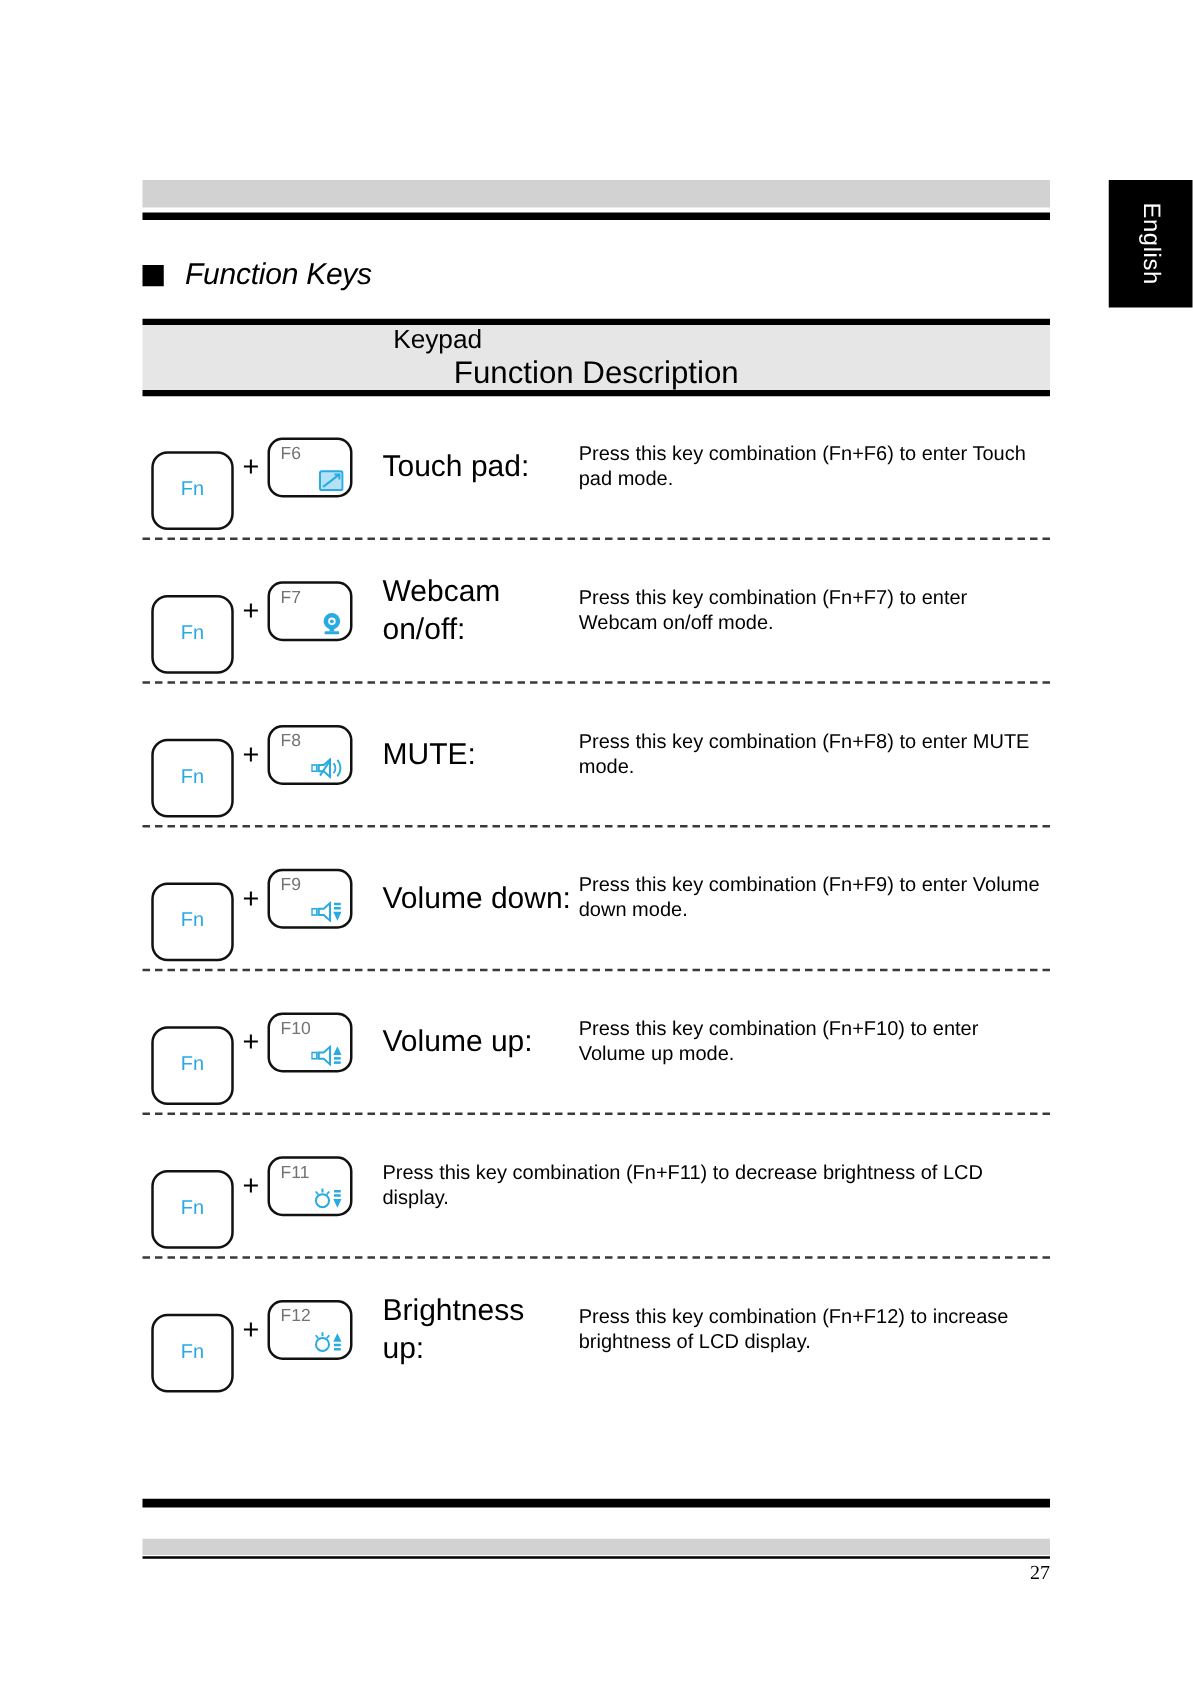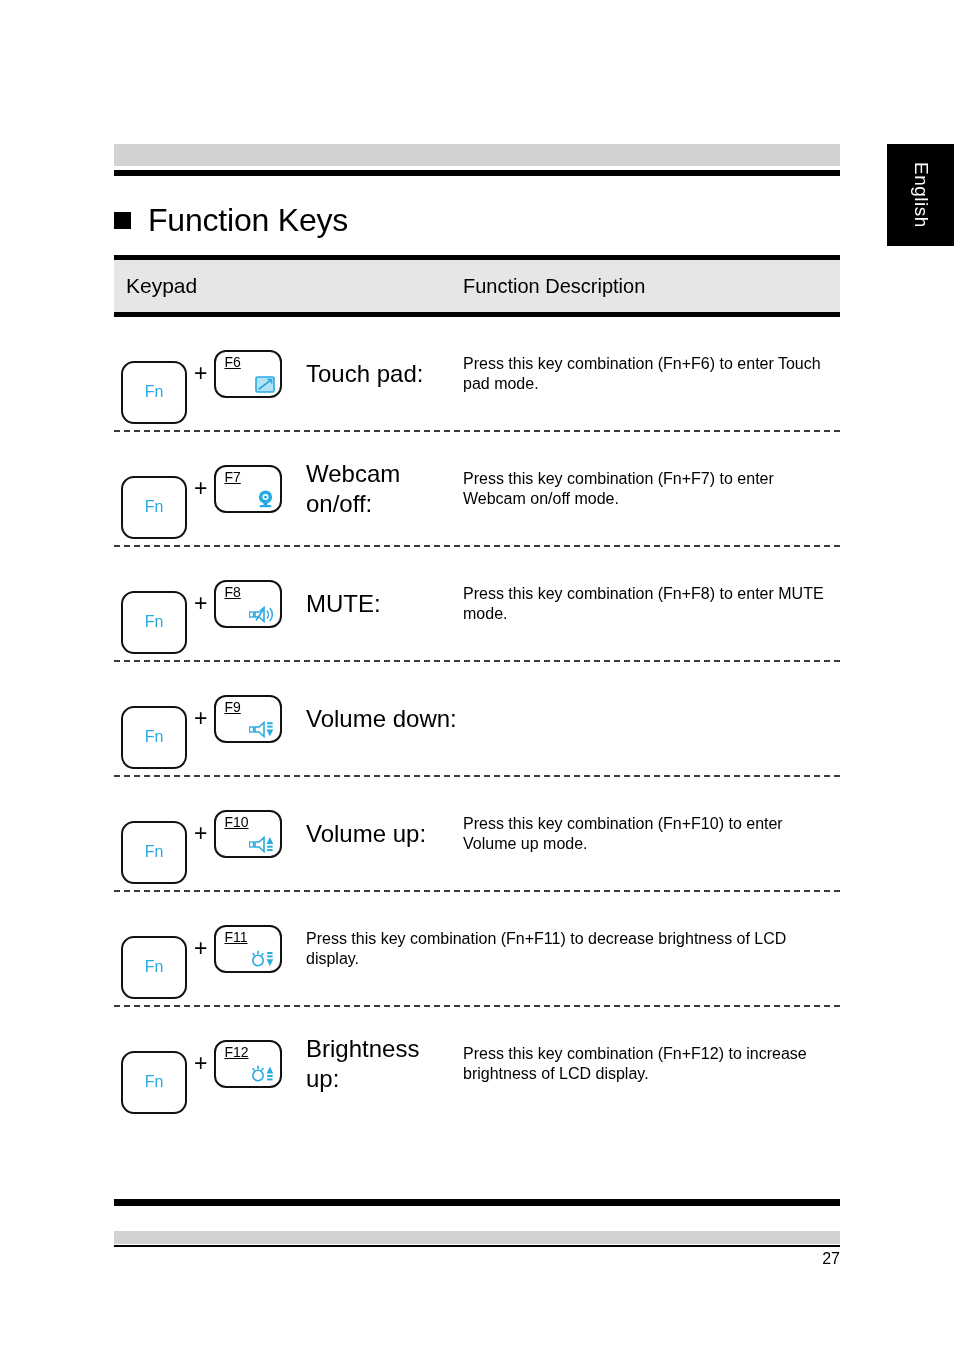--- a/index.html
+++ b/index.html
@@ -40,25 +40,26 @@
     width: 726px; height: 56px;
     display: flex; align-items: center;
   }
   .title-bullet {
     width: 17px; height: 17px;
     background: #000000;
     margin-right: 17px;
     flex: 0 0 auto;
   }
   .title-text {
-    font-size: 32px;
+    font-size: 24px;
     font-weight: normal;
     letter-spacing: -0.2px;
     line-height: 1;
     white-space: nowrap;
+    font-style: italic;
   }
 
   
   .lang-tab {
     position: absolute;
     left: 887px; top: 144px;
     width: 67px; height: 102px;
     background: #000000;
     display: flex; align-items: center; justify-content: center;
   }
@@ -73,24 +74,24 @@
   
   .tbl {
     position: absolute; left: 0; top: 255px;
     width: 726px;
   }
   .tbl-top-rule { width: 726px; height: 5px; background: #000; }
 
   .thead {
     width: 726px; height: 52px;
     background: #e6e6e6;
-    display: flex; align-items: center;
+    display: flex; align-items: center; flex-direction: column;
   }
   .th-keypad { width: 349px; padding-left: 12px; font-size: 21px; }
-  .th-desc   { flex: 1; font-size: 20px; }
+  .th-desc   { flex: 1; font-size: 25px; }
 
   .row {
     width: 726px;
     display: flex;
     align-items: center;
     min-height: 113px;
     padding: 6px 0;
   }
 
   .dashed {
@@ -133,22 +134,21 @@
     border-radius: 12px;
     background: #fff;
     position: relative;
     flex: 0 0 auto;
   }
   .key-f .flabel {
     position: absolute;
     left: 8px; top: 3px;
     font-size: 14px;
     line-height: 1.1;
-    color: #000000;
-    text-decoration: underline;
+    color: #737373;
   }
   .key-f .ficon {
     position: absolute;
     right: 5px; bottom: 3px;
     width: 26px; height: 20px;
     display: flex; align-items: flex-end; justify-content: flex-end;
   }
   .key-f .ficon svg { display: block; }
 
   
@@ -182,21 +182,21 @@
   .ftr-thin {
     position: absolute; left: 0; top: 1245px;
     width: 726px; height: 2px;
     background: #000000;
   }
   .page-num {
     position: absolute; left: 0; top: 1250px;
     width: 726px;
     text-align: right;
     font-size: 16px;
-    font-family: Liberation Sans, sans-serif;
+    font-family: Liberation Serif, serif;
   }
 </style>
 </head>
 <body>
 
 <div class="lang-tab">
   <span>English</span>
 </div>
 
 <div class="page">
@@ -300,20 +300,21 @@
                   <rect x="0.5" y="6" width="4" height="5" fill="none" stroke="#29abe2" stroke-width="1.3"></rect>
                   <path d="M6 6 L10 6 L15 1.5 L15 15.5 L10 11 L6 11 Z" fill="none" stroke="#29abe2" stroke-width="1.6"></path>
                   <rect x="18.2" y="1.2" width="5.4" height="2" fill="#29abe2"></rect>
                   <rect x="18.2" y="4.6" width="5.4" height="2" fill="#29abe2"></rect>
                   <polygon points="17.6,8.4 24.2,8.4 20.9,15.6" fill="#29abe2"></polygon>
                 </svg>
               </div>
             </div>
           </div>
           <div class="cell-label">Volume down:</div>
+          <div class="cell-desc">Press this key combination (Fn+F9) to enter Volume down mode.</div>
         </div>
         <div class="dashed"></div>
         <div class="row">
           <div class="cell-keys">
             <div class="key-fn">
               <span>Fn</span>
             </div>
             <div class="plus">+</div>
             <div class="key-f">
               <div class="flabel">F10</div>

